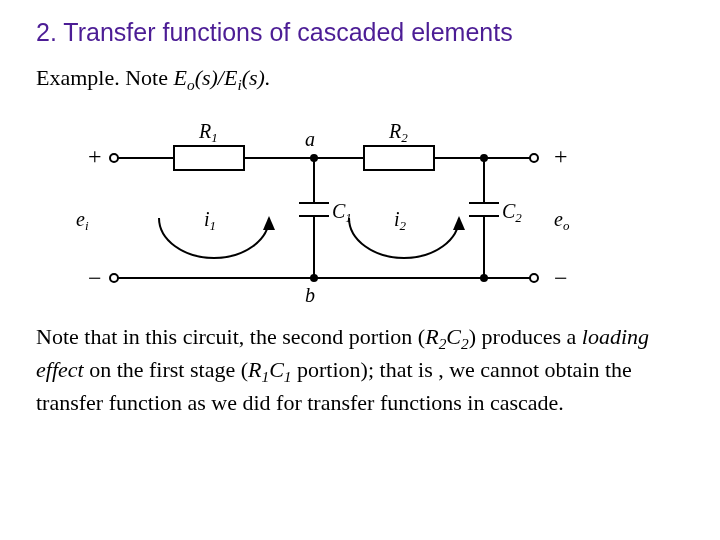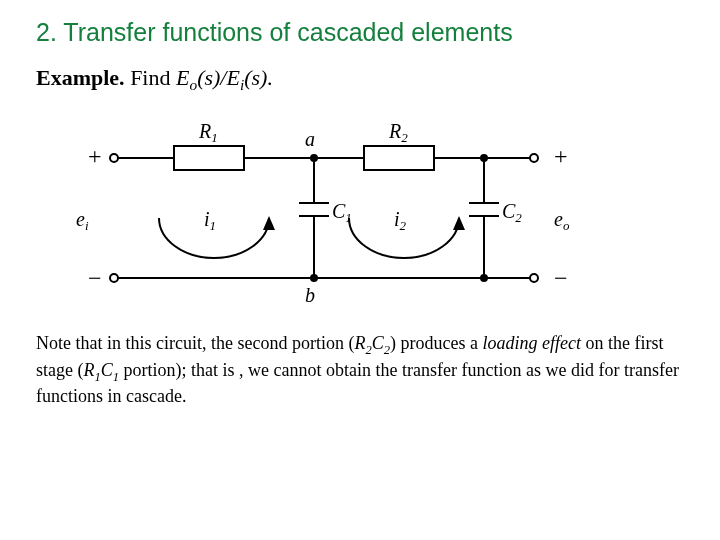--- a/index.html
+++ b/index.html
@@ -10,49 +10,49 @@
     background: #ffffff;
     font-family: Georgia, 'Times New Roman', serif;
     color: #000;
     overflow: hidden;
   }
   .slide {
     padding: 18px 36px;
   }
   .title {
     font-family: 'Comic Sans MS', cursive, sans-serif;
-    color: #15803d;
+    color: #4c1d95;
     font-size: 25px;
     margin-bottom: 18px;
   }
   .example-line {
     font-size: 22px;
     margin-bottom: 14px;
   }
-  .bold { font-weight: bold; }
+  .bold { font-weight: normal; }
   .ital { font-style: italic; }
   sub { font-size: 0.7em; font-style: italic; }
   .circuit {
     margin: 8px 0 8px 28px;
   }
   .note {
-    font-size: 18px;
+    font-size: 22px;
     line-height: 1.32;
-    margin-top: 20px;
+    margin-top: 10px;
   }
 </style>
 </head>
 <body>
 
 <div class="slide">
 
   <div class="title">2. Transfer functions of cascaded elements</div>
 
   <div class="example-line">
-    <span class="bold">Example.</span><span> Find </span><span class="ital">E</span><sub>o</sub><span class="ital">(s)/</span><span class="ital">E</span><sub>i</sub><span class="ital">(s).</span>
+    <span class="bold">Example.</span><span> Note </span><span class="ital">E</span><sub>o</sub><span class="ital">(s)/</span><span class="ital">E</span><sub>i</sub><span class="ital">(s).</span>
   </div>
 
   <div class="circuit">
     <svg width="520" height="200" viewBox="0 0 520 200">
       <g stroke="#000" stroke-width="2" fill="none">
 
         <line x1="50" y1="50" x2="110" y2="50"></line>
         <circle cx="50" cy="50" r="4" fill="#fff"></circle>
 
         <rect x="110" y="38" width="70" height="24"></rect>

